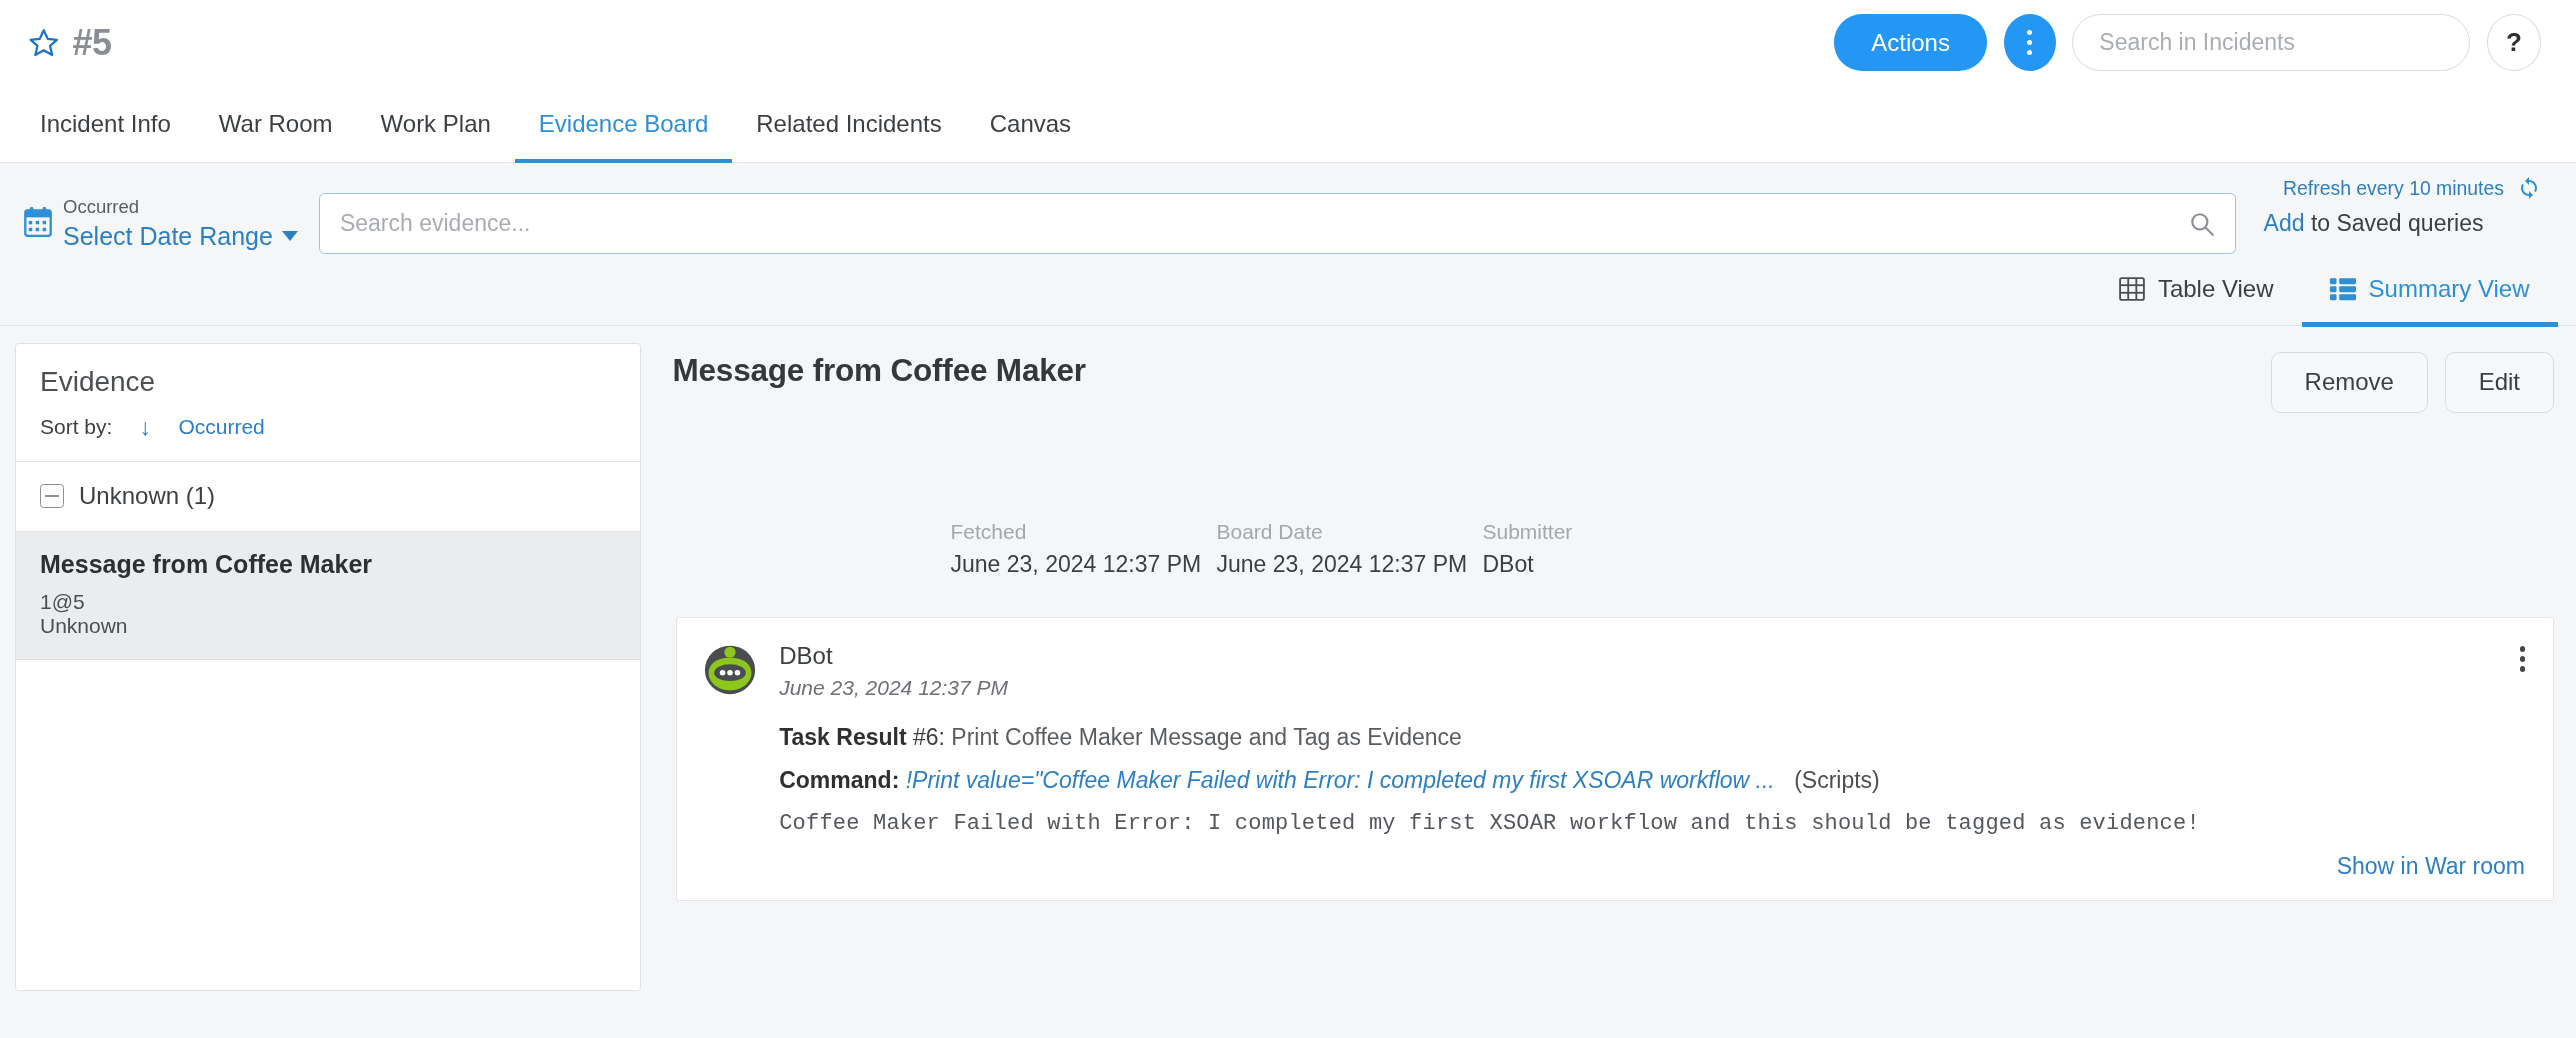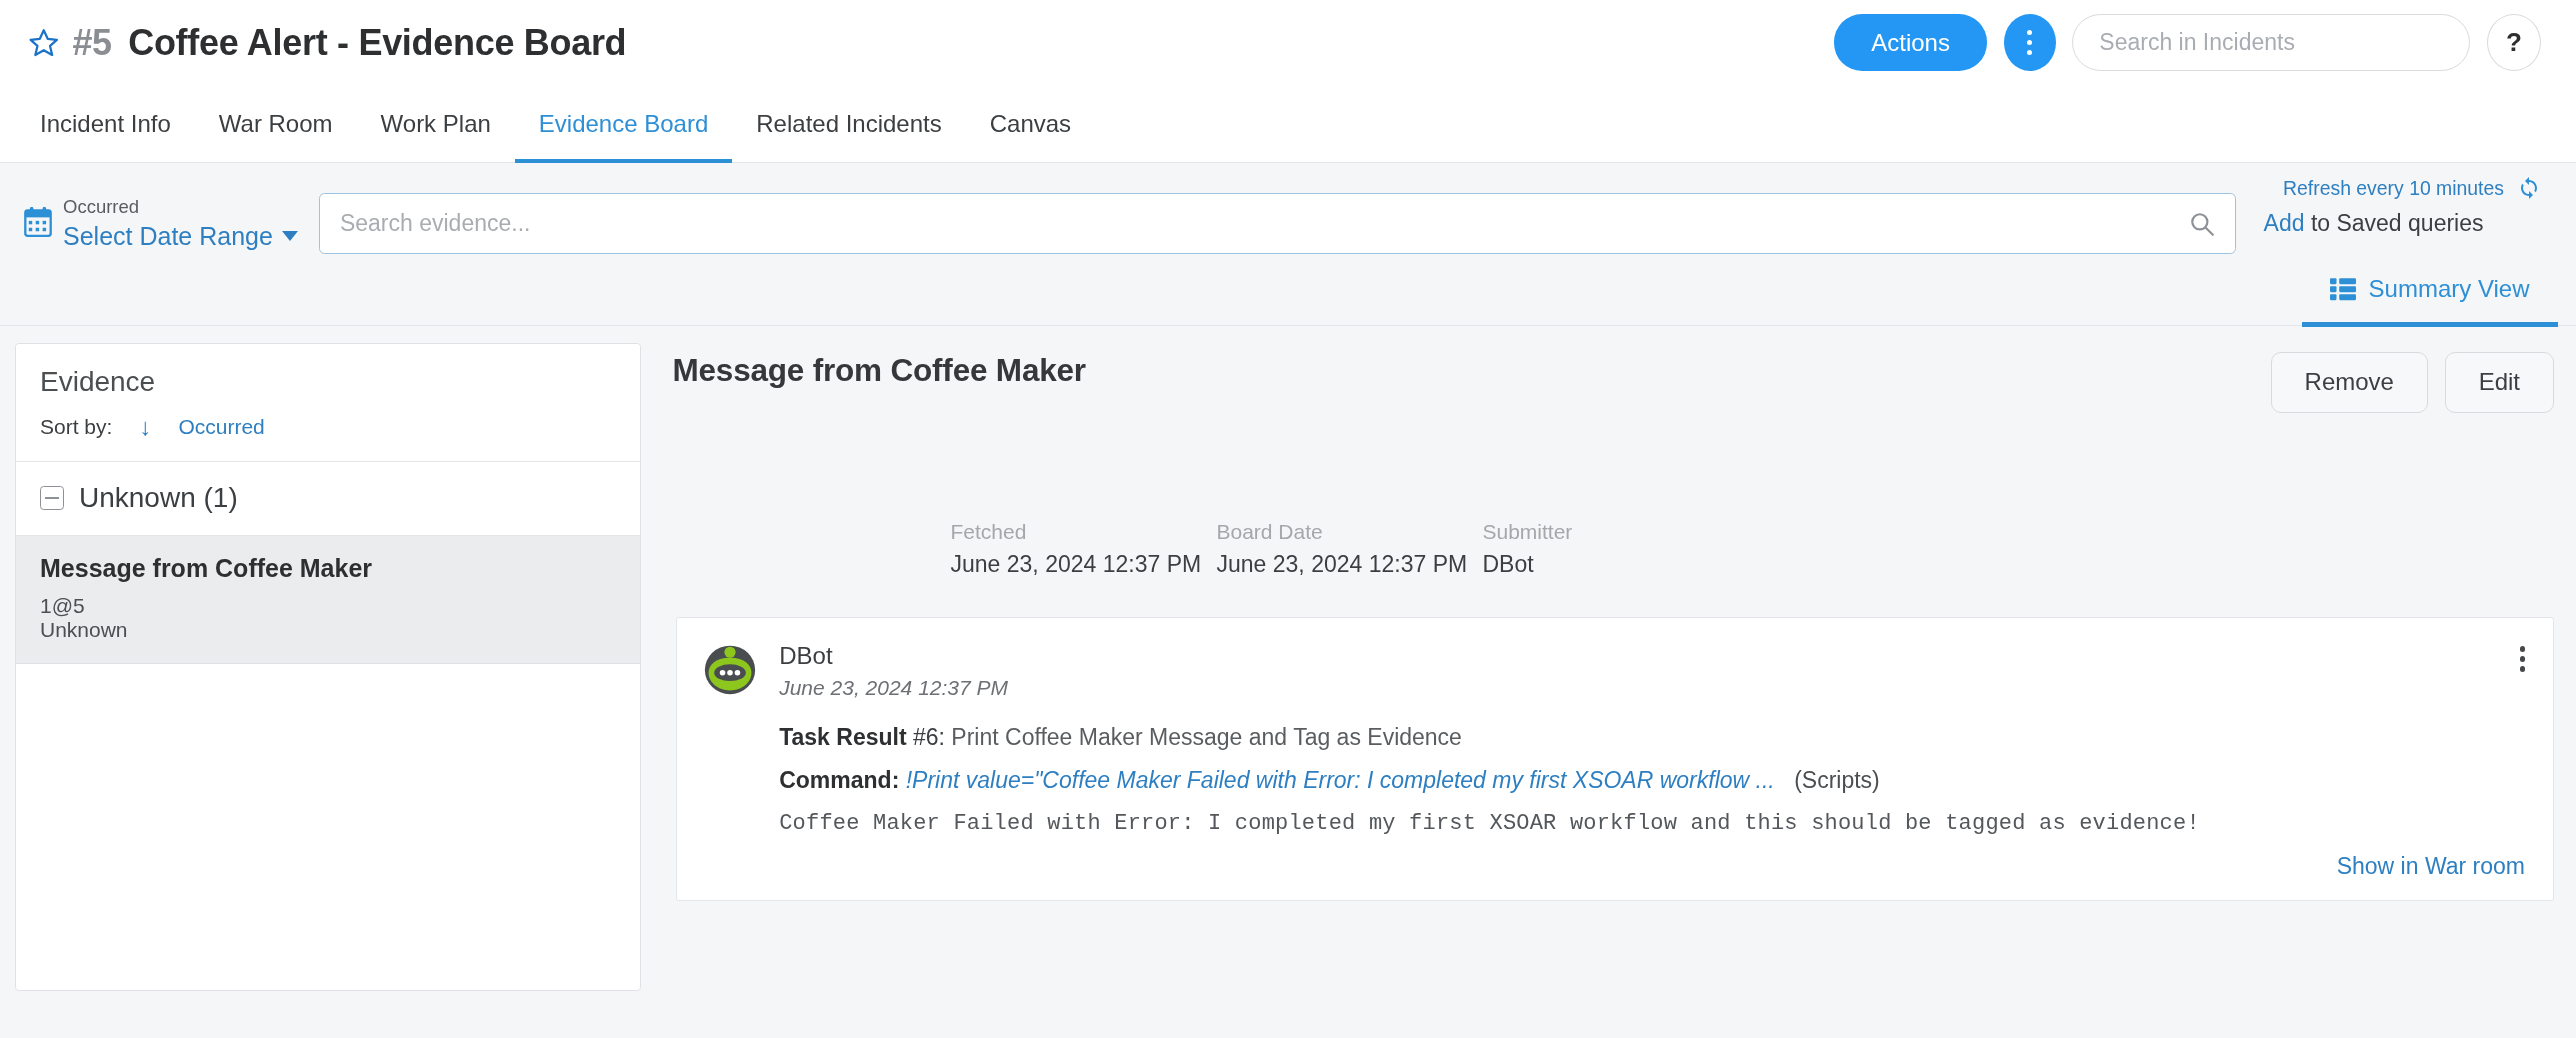--- a/index.html
+++ b/index.html
@@ -236,21 +236,21 @@
   }
   .sb-head { padding: 22px 24px 20.4px 24px; border-bottom: 0.9px solid #e3e5e8; }
   .sb-title { font-size: 28px; color: #4c4f52; margin-bottom: 15px; }
   .sb-sort { display: flex; align-items: center; gap: 27px; font-size: 21px; color: #3c3f42; }
   .sb-sort .arrow { color: #2d7fc1; font-size: 24px; font-weight: 700; cursor: pointer; }
   .sb-sort .sortval { color: #2d7fc1; cursor: pointer; }
   .sb-group {
     display: flex; align-items: center; gap: 15px;
     padding: 20.4px 24px;
     border-bottom: 0.9px solid #e3e5e8;
-    font-size: 28px; color: #3c3f42;
+    font-size: 24px; color: #3c3f42;
     cursor: pointer;
   }
   .minus-box {
     width: 24px; height: 24px;
     border: 1.9px solid #8d9196;
     border-radius: 3.7px;
     position: relative;
     flex: 0 0 auto;
   }
   .minus-box::after {
@@ -350,21 +350,20 @@
   }
 </style>
 </head>
 <body>
 
 <div class="topbar">
   <svg class="star-icon" viewBox="0 0 24 24" fill="none" stroke="#1a73c8" stroke-width="1.7" stroke-linejoin="round">
     <polygon points="12,2.5 15,9 22,9.8 16.8,14.4 18.4,21.3 12,17.7 5.6,21.3 7.2,14.4 2,9.8 9,9"></polygon>
   </svg>
   <span class="incident-num">#5</span>
-  <span class="incident-title">Coffee Alert - Evidence Board</span>
 
   <div class="topbar-right">
     <button class="btn-actions">Actions</button>
     <div class="btn-kebab-round">
         <i></i>
         <i></i>
         <i></i>
       </div>
     <input class="search-incidents" value="" placeholder="Search in Incidents" style="">
     <button class="btn-help">?</button>
@@ -421,20 +420,30 @@
     </div>
 
     <div class="saved-queries">
       <span class="add-link">Add</span>
       <span>to Saved queries</span>
     </div>
   </div>
 </div>
 
 <div class="viewbar">
+  <div class="view-btn">
+    <svg width="26" height="24" viewBox="0 0 24 22" fill="none" stroke="#4c4f52" stroke-width="1.7">
+      <rect x="1" y="1" width="22" height="20" rx="1.5"></rect>
+      <line x1="1" y1="7.5" x2="23" y2="7.5"></line>
+        <line x1="1" y1="14.5" x2="23" y2="14.5"></line>
+      <line x1="8.5" y1="1" x2="8.5" y2="21"></line>
+        <line x1="16" y1="1" x2="16" y2="21"></line>
+    </svg>
+    <span>Table View</span>
+  </div>
   <div class="view-btn active">
     <svg width="26" height="24" viewBox="0 0 24 22" fill="#2d8fd5">
       <rect x="0" y="1" width="6" height="5.5" rx="1"></rect>
         <rect x="8.5" y="1" width="15.5" height="5.5" rx="1"></rect>
       <rect x="0" y="8.4" width="6" height="5.5" rx="1"></rect>
         <rect x="8.5" y="8.4" width="15.5" height="5.5" rx="1"></rect>
       <rect x="0" y="15.8" width="6" height="5.5" rx="1"></rect>
         <rect x="8.5" y="15.8" width="15.5" height="5.5" rx="1"></rect>
     </svg>
     <span>Summary View</span>

